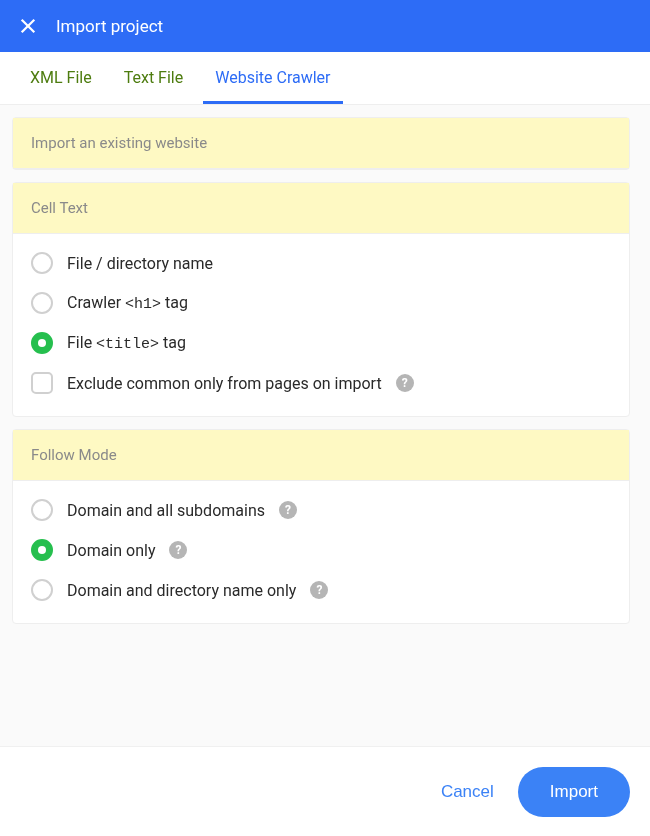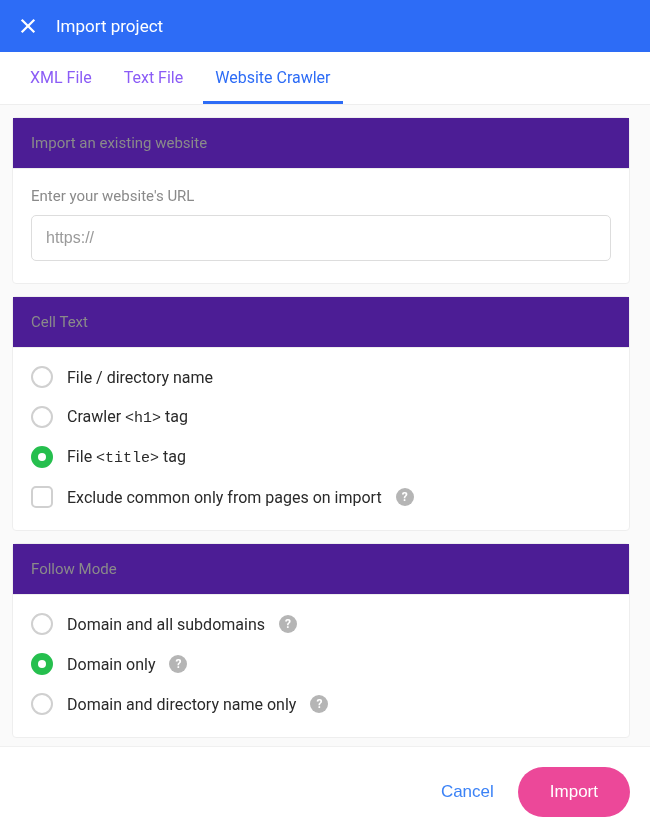--- a/index.html
+++ b/index.html
@@ -43,21 +43,21 @@
     }
     .tabs {
       display: flex;
       padding: 0 18px;
       border-bottom: 1px solid #eee;
       gap: 0;
     }
     .tab {
       padding: 16px 12px 14px 12px;
       font-size: 16px;
-      color: #8b5cf6;
+      color: #4d7c0f;
       cursor: pointer;
       border-bottom: 3px solid transparent;
       margin-right: 8px;
     }
     .tab.active {
       color: #2d6cf6;
       border-bottom-color: #2d6cf6;
     }
     .content-outer {
       height: 642px;
@@ -78,21 +78,21 @@
     .section {
       background: #fff;
       margin: 12px;
       border: 1px solid #eee;
       border-radius: 4px;
     }
     .section-header {
       padding: 16px 18px;
       color: #8a8a8a;
       font-size: 15px;
-      background: #4c1d95;
+      background: #fef9c3;
       border-bottom: 1px solid #eee;
     }
     .section-body {
       padding: 18px 18px 22px 18px;
     }
     .field-label {
       color: #8a8a8a;
       font-size: 15px;
       margin-bottom: 10px;
     }
@@ -187,21 +187,21 @@
     }
     .btn-cancel {
       background: none;
       border: none;
       font-size: 17px;
       color: #3b82f6;
       cursor: pointer;
       padding: 10px 6px;
     }
     .btn-primary {
-      background: #ec4899;
+      background: #3b82f6;
       color: #fff;
       border: none;
       border-radius: 26px;
       padding: 15px 32px;
       font-size: 17px;
       cursor: pointer;
     }
   </style>
 </head>
 <body>
@@ -219,24 +219,20 @@
 <div class="tabs">
   <div class="tab">XML File</div>
   <div class="tab">Text File</div>
   <div class="tab active">Website Crawler</div>
 </div>
 
 <div class="content-outer">
 
   <div class="section">
     <div class="section-header">Import an existing website</div>
-    <div class="section-body">
-      <div class="field-label">Enter your website's URL</div>
-      <input type="text" class="url-input" placeholder="https://" style="">
-    </div>
   </div>
 
   <div class="section">
     <div class="section-header">Cell Text</div>
     <div class="section-body">
       <div class="option-list">
         <div class="option-row">
           <div class="radio"></div>
           <span class="option-label">File / directory name</span>
         </div>

